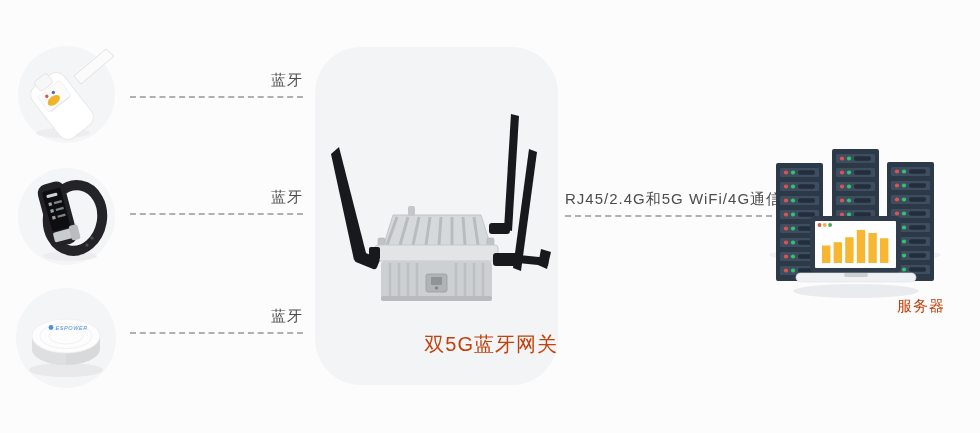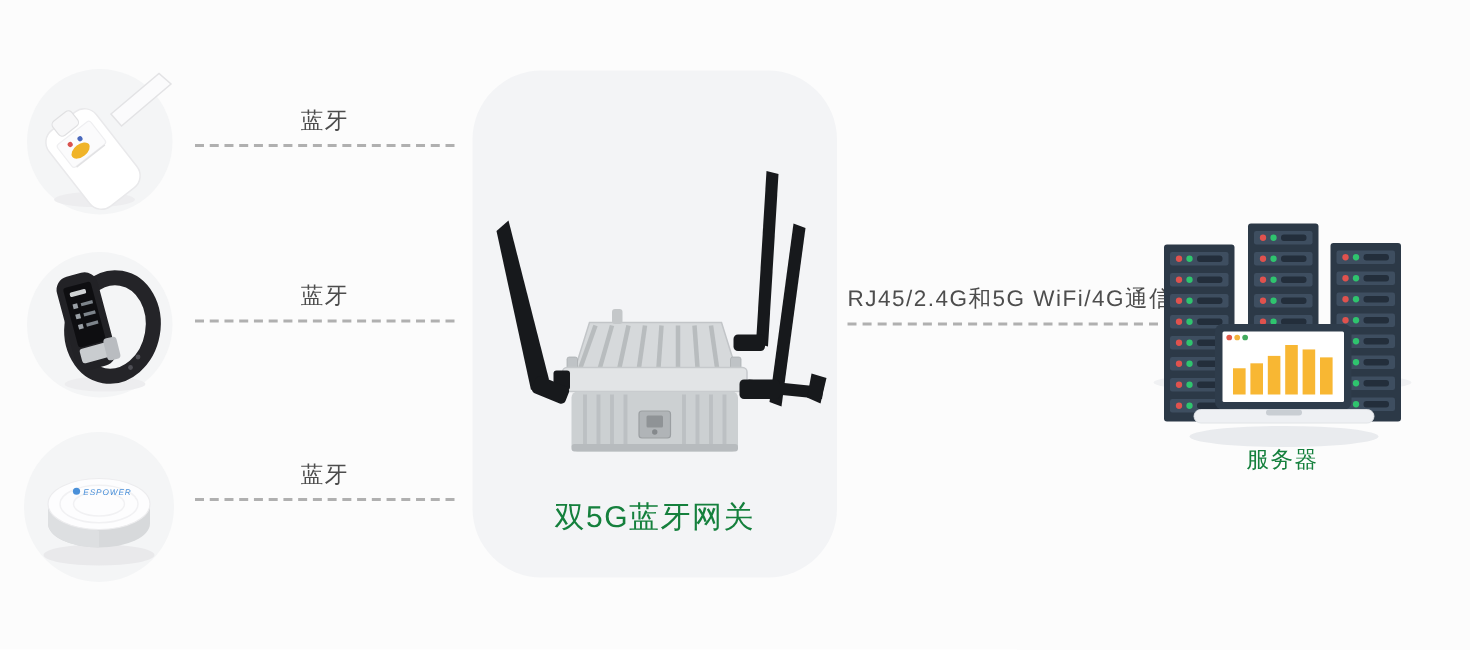--- a/index.html
+++ b/index.html
@@ -3,28 +3,28 @@
 <meta charset="utf-8">
 <style>
   html,body{margin:0;padding:0;background:#fff;}
   #canvas{
     position:relative;width:980px;height:433px;background:#fcfcfc;overflow:hidden;
     font-family:"Liberation Sans","DejaVu Sans",sans-serif;color:#4d4d4d;
   }
   .circle{position:absolute;border-radius:50%;background:#f4f5f6;}
   .connector{position:absolute;border-bottom:2px dashed #b0b0b0;}
   .connector .lbl{
-    position:absolute;left:0;right:0;bottom:6px;text-align:center;
+    position:absolute;left:0;right:0;bottom:6px;text-align:right;
     font-size:15px;color:#4d4d4d;letter-spacing:1px;white-space:nowrap;margin-top:15px;
   }
   #gateway-panel{
     position:absolute;left:315px;top:47px;width:243px;height:338px;
     background:#f3f4f6;border-radius:46px;
   }
-  .caption{position:absolute;text-align:center;color:#15803d;white-space:nowrap;}
+  .caption{position:absolute;text-align:right;color:#c2410c;white-space:nowrap;}
   #gateway-caption{left:0;right:0;top:284px;font-size:20px;letter-spacing:1px;}
   #server-caption{left:765px;top:297px;width:180px;font-size:15px;letter-spacing:1px;}
   svg{position:absolute;display:block;}
 </style>
 </head>
 <body>
 
 <div id="canvas">
 
   <div class="circle" style="left:18px;top:46px;width:97px;height:97px;">

